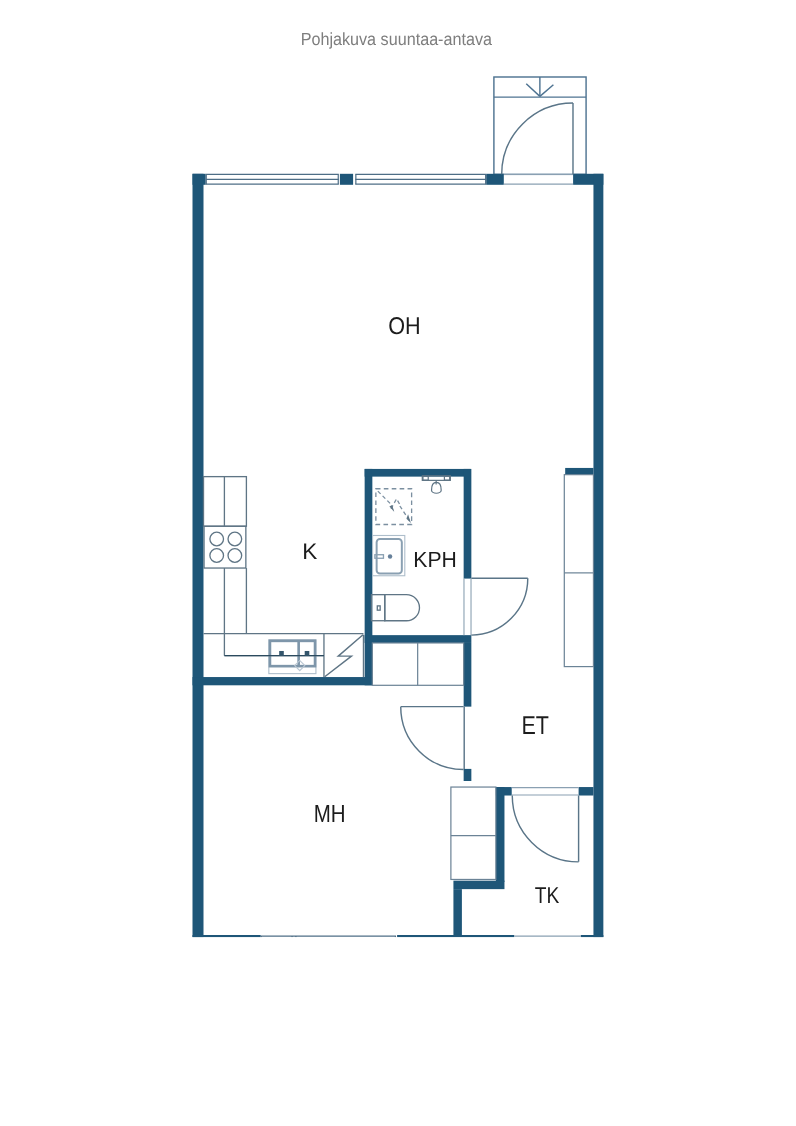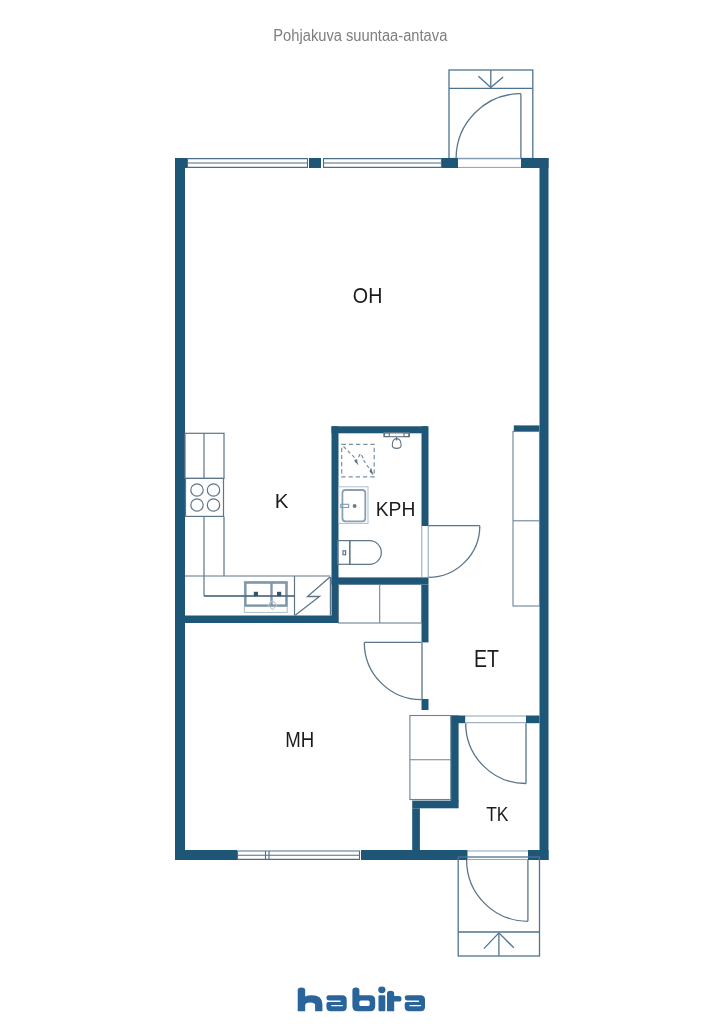--- a/index.html
+++ b/index.html
@@ -1,16 +1,16 @@
 <!DOCTYPE html>
 <html><head>
 <meta charset="utf-8">
 <style>
 html,body{margin:0;padding:0;background:#ffffff;}
-#page{position:relative;width:724px;height:1024px;background:#ffffff;overflow:hidden;}
+#page{position:relative;width:724px;height:852px;background:#ffffff;overflow:hidden;}
 svg text{font-family:"Liberation Sans",sans-serif;}
 </style>
 </head>
 <body>
 <div id="page">
 <svg width="724" height="1024" viewBox="0 0 724 1024" xmlns="http://www.w3.org/2000/svg">
 
 <text x="360.3" y="40.8" font-size="16" fill="#7e7e7e" text-anchor="middle" textLength="174" lengthAdjust="spacingAndGlyphs">Pohjakuva suuntaa-antava</text>
 
 <g stroke="#4e7391" stroke-width="1.3" fill="none">

